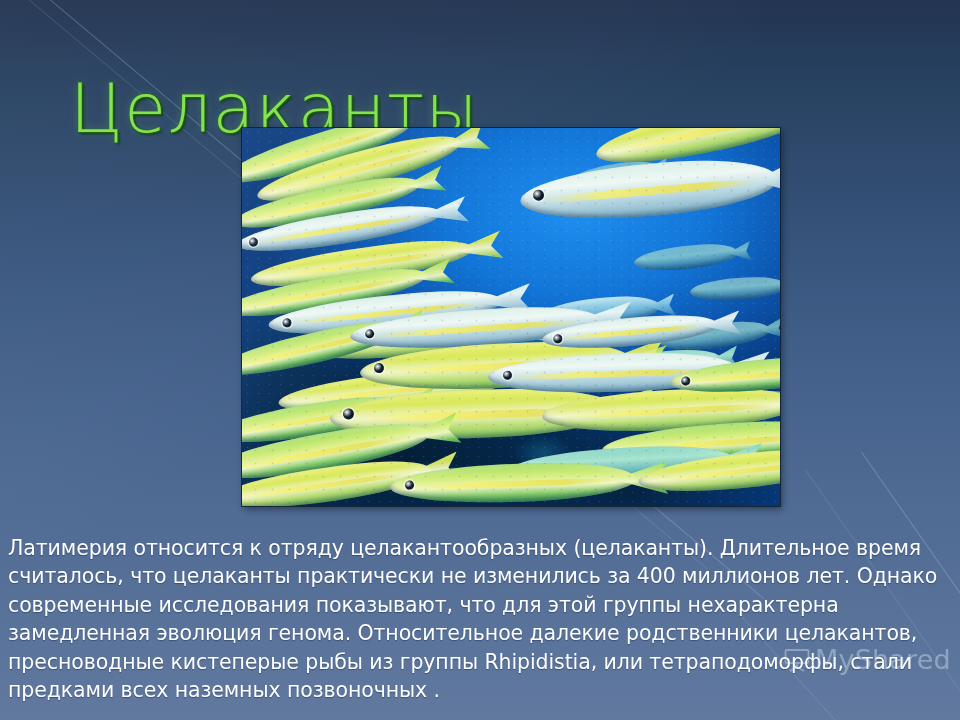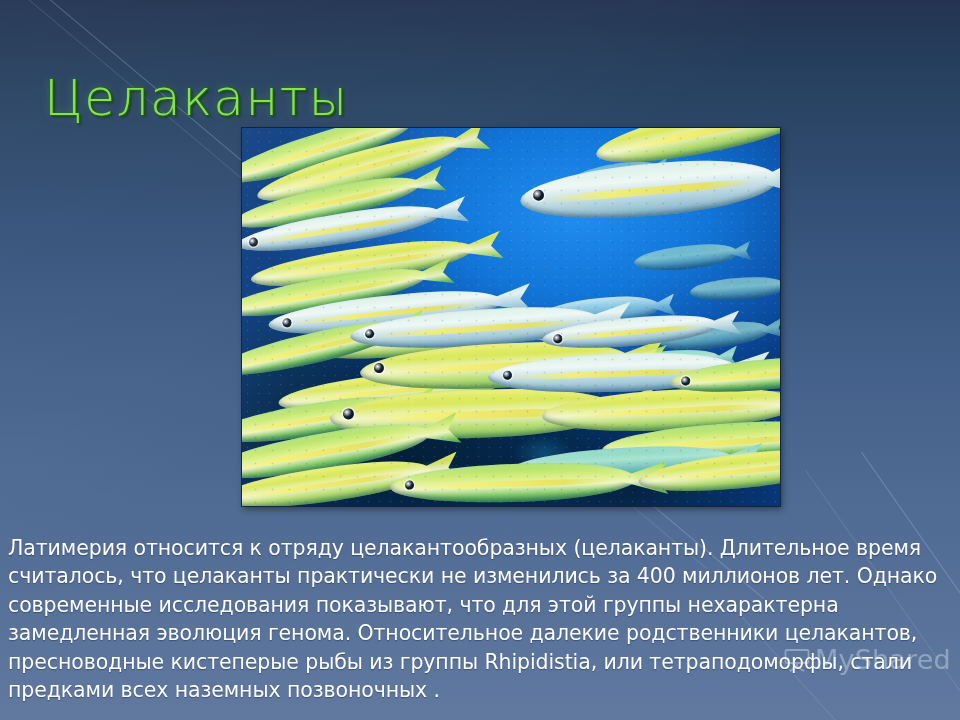--- a/index.html
+++ b/index.html
@@ -45,24 +45,24 @@
     background: linear-gradient(to bottom right,
         rgba(255,255,255,0.035) 0%,
         rgba(255,255,255,0.02) 42%,
         rgba(255,255,255,0.0) 55%);
     pointer-events: none;
   }
 
   
   #title {
     position: absolute;
-    left: 44px;
+    left: 70px;
     top: 33px;
     font-family: "DejaVu Sans", sans-serif;
-    font-size: 50px;
+    font-size: 68px;
     font-weight: 300;
     letter-spacing: 1.5px;
     color: #86e250;
     text-shadow:
        0 0 2px #2f7a1c,
        1px 1px 1px #1e5f12,
        2px 2px 3px rgba(10,40,8,0.75),
        0 0 9px rgba(110,220,70,0.35);
     white-space: nowrap;
     margin-top: 36px;

